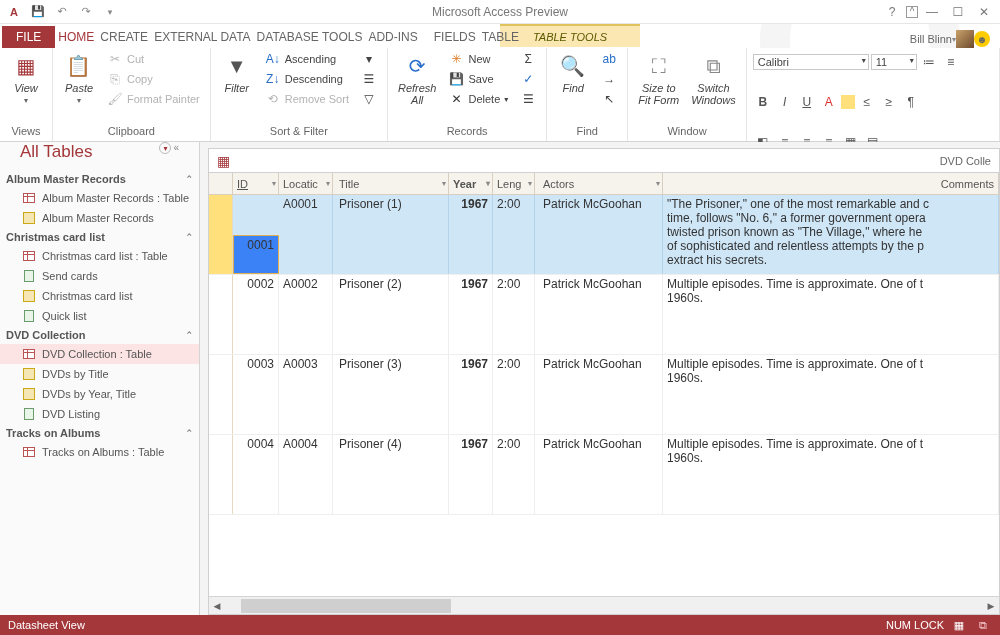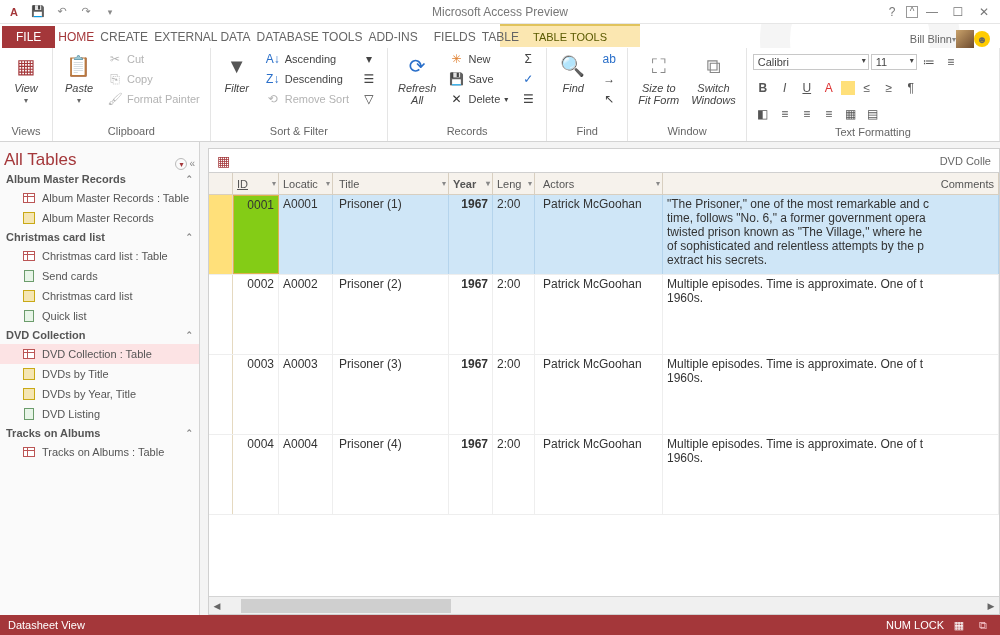--- a/index.html
+++ b/index.html
@@ -13,21 +13,21 @@
 .winbtns { position:absolute; right:4px; display:flex; gap:2px; }
 .winbtn { width:24px; height:18px; display:flex; align-items:center; justify-content:center; color:#777; cursor:pointer; font-size:12px;}
 
 
 .tabstrip { height:24px; display:flex; align-items:flex-end; padding-left:2px; }
 .tab-file { background:#a4373a; color:#fff; padding:4px 14px; font-size:12px; cursor:pointer; }
 .tab { padding:4px 3px; color:#666; font-size:12px; text-transform:uppercase; cursor:pointer; position:relative; }
 .tab.active { color:#a4373a; }
 .tab.active::after { content:""; position:absolute; left:4px; right:4px; bottom:-1px; height:2px; background:#fff; }
 .tab.tools1, .tab.tools2 { color:#666; }
-.tab-context-header { position:absolute; top:0; left:500px; width:140px; background:#fbe7b1; height:23px; display:flex; align-items:center; justify-content:center; color:#5a5a00; font-size:11px; z-index:-1; border-top:2px solid #e0c35c; }
+.tab-context-header { position:absolute; top:0; left:500px; width:140px; background:#fbe7b1; height:23px; display:flex; align-items:center; justify-content:center; color:#5a5a00; font-size:11px; z-index:-1; border-top:2px solid #e0c35c;font-style:italic; }
 .tabstrip-right { margin-left:auto; display:flex; align-items:center; padding-right:10px; color:#666; }
 .avatar { width:18px; height:18px; background:linear-gradient(135deg,#c9a26b,#6d4a2e); }
 .smiley { width:16px;height:16px;border-radius:50%;background:#ffcc00;display:flex;align-items:center;justify-content:center;font-size:10px; }
 
 
 .ribbon { height:94px; border-bottom:1px solid #d4d4d4; display:flex; background:#fff; }
 .group { border-right:1px solid #e5e5e5; padding:2px 6px 0 6px; display:flex; flex-direction:column; }
 .group-body { flex:1; display:flex; align-items:flex-start; gap:4px; }
 .group-label { text-align:center; color:#666; font-size:11px; padding:2px 0 4px; }
 .bigbtn { display:flex; flex-direction:column; align-items:center; gap:2px; padding:2px 4px; cursor:pointer; min-width:40px; }
@@ -37,21 +37,21 @@
 .smbtn { display:flex; align-items:center; gap:4px; padding:1px 4px; cursor:pointer; font-size:11px; color:#444; white-space:nowrap; }
 .smbtn.disabled { color:#b3b3b3; }
 .smbtn .ic { width:16px; height:16px; display:flex; align-items:center; justify-content:center; font-size:12px; }
 .fmt-row { display:flex; gap:2px; align-items:center; }
 .sel { border:1px solid #c8c8c8; padding:1px 14px 1px 4px; font-size:11px; background:#fff; position:relative; }
 .fmt-btn { width:20px; height:20px; display:flex; align-items:center; justify-content:center; cursor:pointer; color:#555; font-size:12px; }
 
 
 .workspace { display:flex; height: calc(635px - 24px - 24px - 94px - 20px); }
 .navpane { width:200px; border-right:1px solid #d4d4d4; background:#fafafa; overflow:hidden; }
-.nav-header { height:28px; display:flex; align-items:flex-end; padding:0 4px; color:#a4373a; font-size:17px; }
+.nav-header { height:28px; display:flex; align-items:flex-start; padding:0 20px; color:#a4373a; font-size:17px; }
 .nav-header .chev { margin-left:auto; display:flex; gap:2px; }
 .nav-group-h { background:#f0eceб; padding:3px 6px; font-weight:600; color:#555; display:flex; align-items:center; gap:4px; cursor:pointer; }
 .nav-group-h .exp { margin-left:auto; color:#888; font-size:9px; }
 .nav-item { padding:4px 6px 4px 22px; display:flex; align-items:center; gap:6px; cursor:pointer; color:#555; }
 .nav-item.selected { background:#fce3e4; }
 .nav-item .nic { width:14px; height:12px; display:flex; align-items:center; justify-content:center; }
 .table-ic { background:#fff; border:1px solid #b55; display:inline-block; width:12px;height:10px; position:relative;}
 .table-ic::before{content:"";position:absolute;top:2px;left:0;right:0;height:1px;background:#b55;}
 .table-ic::after{content:"";position:absolute;top:0;bottom:0;left:3px;width:1px;background:#b55;}
 .query-ic{display:inline-block;width:12px;height:12px;background:#f5e6b3;border:1px solid #c9a916;}
@@ -64,21 +64,21 @@
 .grid-wrap { margin:0 0 0 8px; background:#fff; border:1px solid #d0d0d0; flex:1; overflow:hidden; display:flex; flex-direction:column; }
 .grid-head { display:flex; background:#f6f2ec; border-bottom:1px solid #d8cfc0; height:22px; }
 .gh { border-right:1px solid #d8cfc0; display:flex; align-items:center; padding:0 4px; font-size:11px; color:#555; position:relative; }
 .gh .dd { position:absolute; right:2px; color:#888; font-size:8px; }
 .row { display:flex; border-bottom:1px solid #eee; min-height:80px; }
 .row.first { background:#cfe6f7; }
 .cell { border-right:1px solid #eee; padding:2px 4px; font-size:12px; color:#333; }
 .row.first .cell { border-right-color:#b5d4ec; }
 .rowhead { width:24px; background:#fff; border-right:1px solid #e5d9c0; }
 .row.first .rowhead { background:#ffe07a; }
-.row.first .idcell { background:#84cc16; border:1px solid #e0b050; }
+.row.first .idcell { background:#3b82f6; border:1px solid #e0b050;margin-top:40px; }
 .scrollbar-h { height:18px; background:#f0f0f0; border-top:1px solid #d4d4d4; display:flex; align-items:center; }
 .sb-track { flex:1; background:#f0f0f0; height:14px; position:relative; margin:0 16px; }
 .sb-thumb { position:absolute; left:0; width:210px; height:14px; background:#cfcfcf; }
 .sb-arrow { width:16px; height:16px; display:flex; align-items:center; justify-content:center; color:#666; cursor:pointer; font-size:9px; }
 
 
 .statusbar { height:20px; background:#a4373a; color:#fff; display:flex; align-items:center; padding:0 8px; font-size:11px; }
 .statusbar .sr { margin-left:auto; display:flex; gap:6px; align-items:center; }
 .sb-ic { width:18px; height:14px; display:flex; align-items:center; justify-content:center; cursor:pointer; }
 
@@ -271,21 +271,21 @@
       <div class="bigbtn">
         <div class="glyph" style="color:#888;">⧉</div>
         <div class="lbl" style="white-space:pre;">Switch
 Windows</div>
       </div>
     </div>
     <div class="group-label">Window</div>
   </div>
 
   <div class="group" style="flex:1;">
-    <div class="group-body" style="flex-direction:column;gap:6px;padding-top:2px;">
+    <div class="group-body" style="flex-direction:column;gap:20px;padding-top:2px;">
       <div class="fmt-row">
         <div class="sel" style="width:116px;"><span>Calibri</span><span style="position:absolute;right:2px;font-size:8px;">▾</span></div>
         <div class="sel" style="width:46px;"><span>11</span><span style="position:absolute;right:2px;font-size:8px;">▾</span></div>
         <div class="fmt-btn">≔</div>
         <div class="fmt-btn">≡</div>
       </div>
       <div class="fmt-row">
         <div class="fmt-btn">
             <b>B</b>
           </div>

